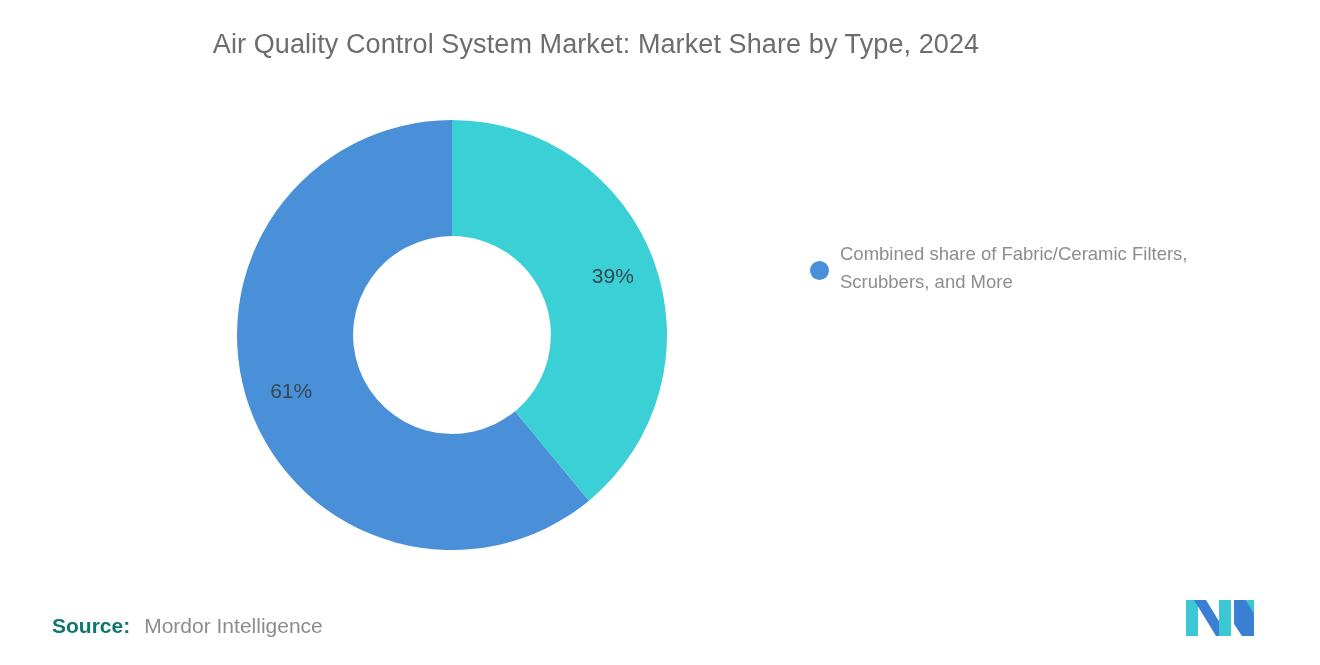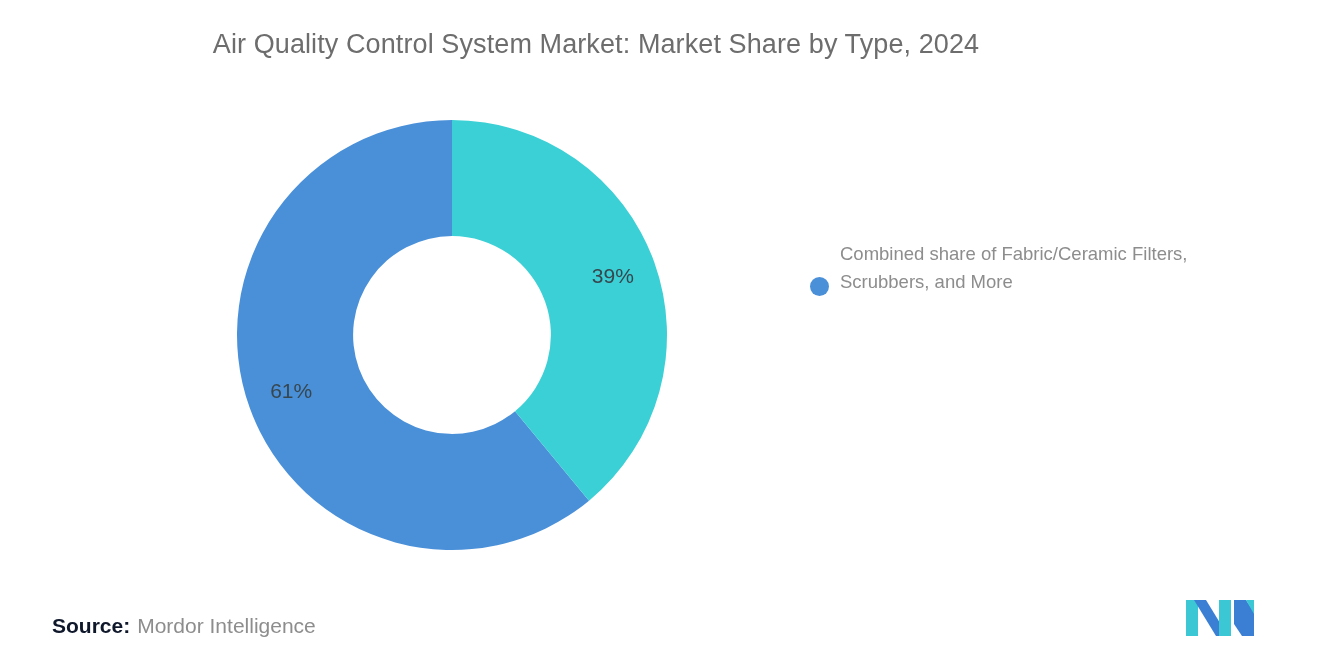--- a/index.html
+++ b/index.html
@@ -66,21 +66,21 @@
 
   
   .legend {
     position: absolute;
     left: 810px;
     top: 240px;
     width: 480px;
   }
   .legend-item {
     display: flex;
-    align-items: flex-end;
+    align-items: center;
     margin-bottom: 15px;
   }
   .legend-swatch {
     flex: 0 0 auto;
     width: 19px;
     height: 19px;
     border-radius: 50%;
     margin-top: 5px;
     margin-right: 11px;
   }
@@ -96,26 +96,26 @@
   .source-line {
     position: absolute;
     left: 52px;
     top: 612px;
     font-size: 21px;
     line-height: 28px;
     white-space: nowrap;
   }
   .source-key {
     font-weight: 700;
-    color: #0f172a;
+    color: #0f766e;
   }
   .source-value {
     font-weight: 400;
     color: #8d8d8d;
-    margin-left: 7px;
+    margin-left: 14px;
   }
 
   
   .brand-logo {
     position: absolute;
     left: 1186px;
     top: 598px;
     width: 68px;
     height: 40px;
   }

